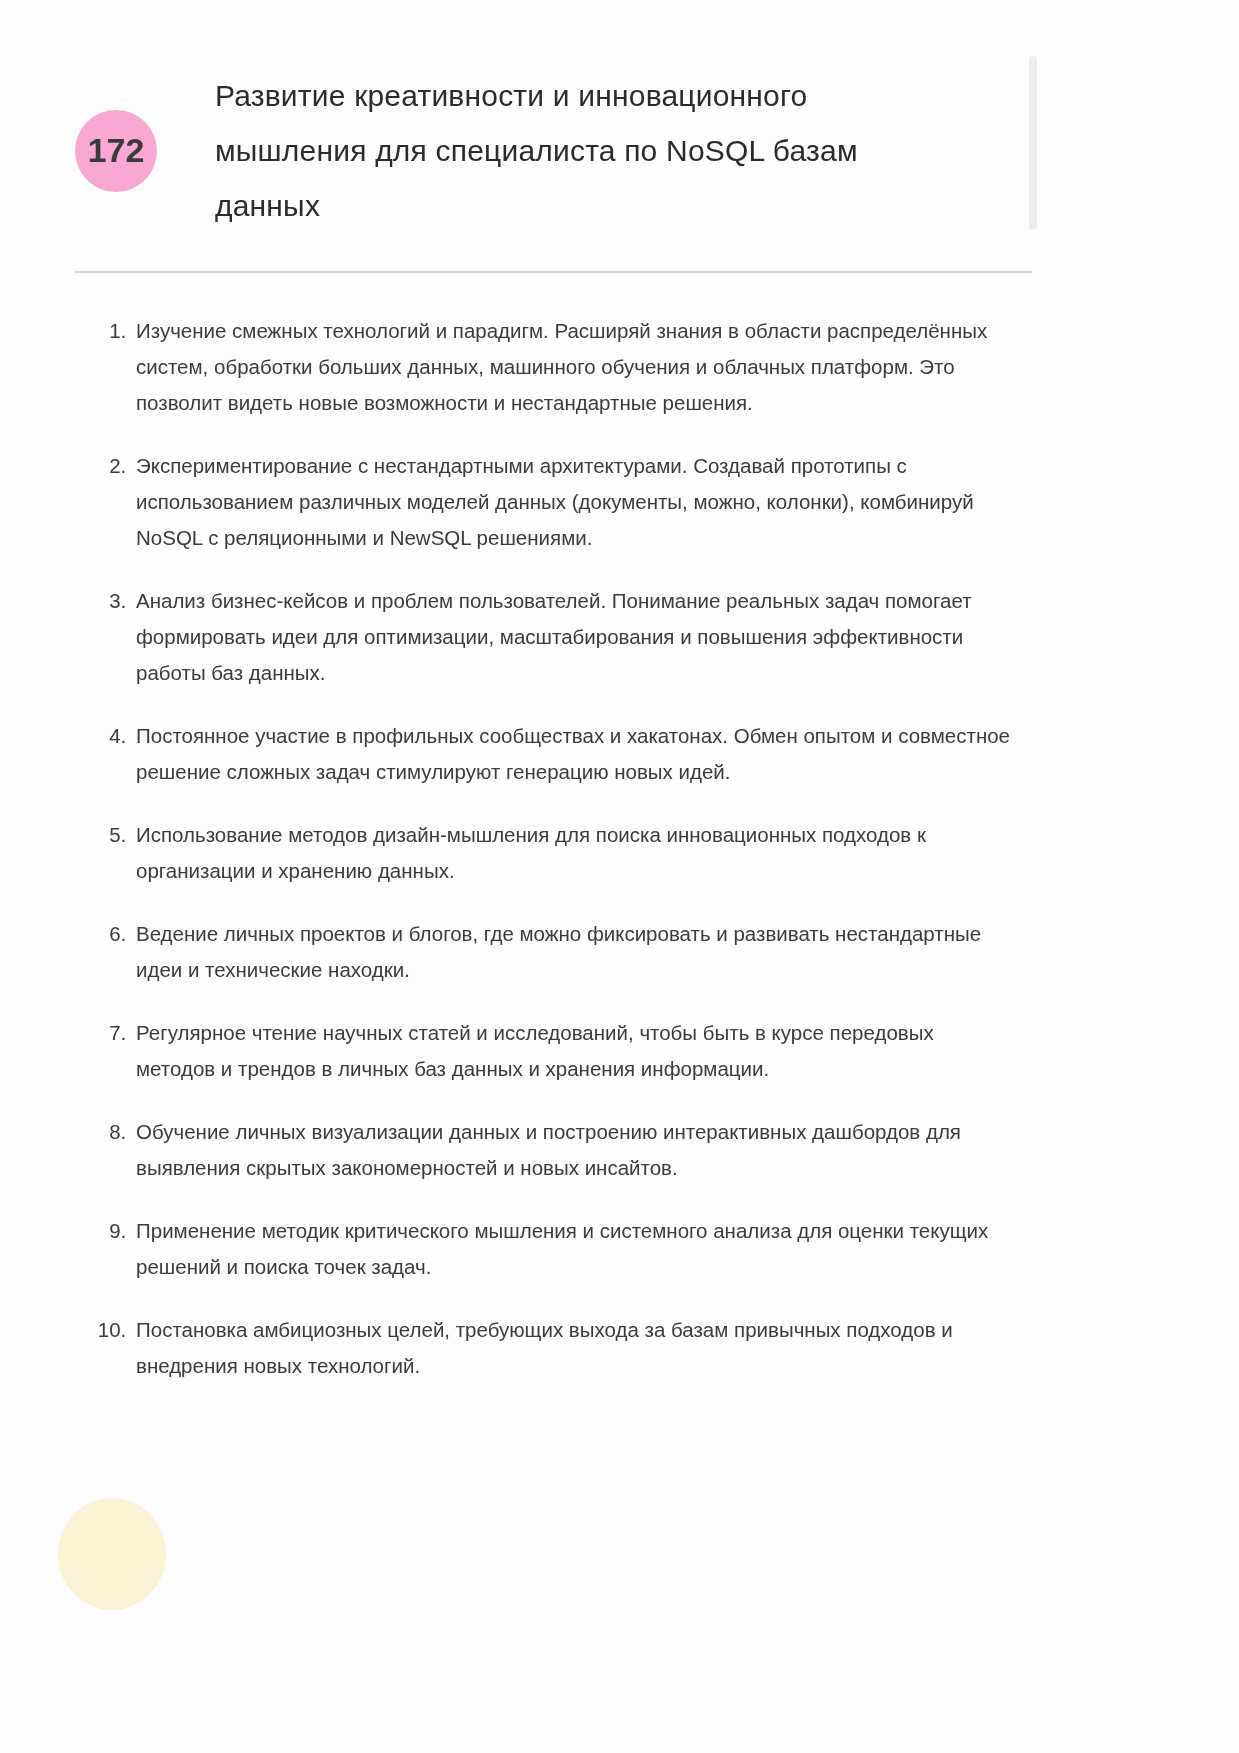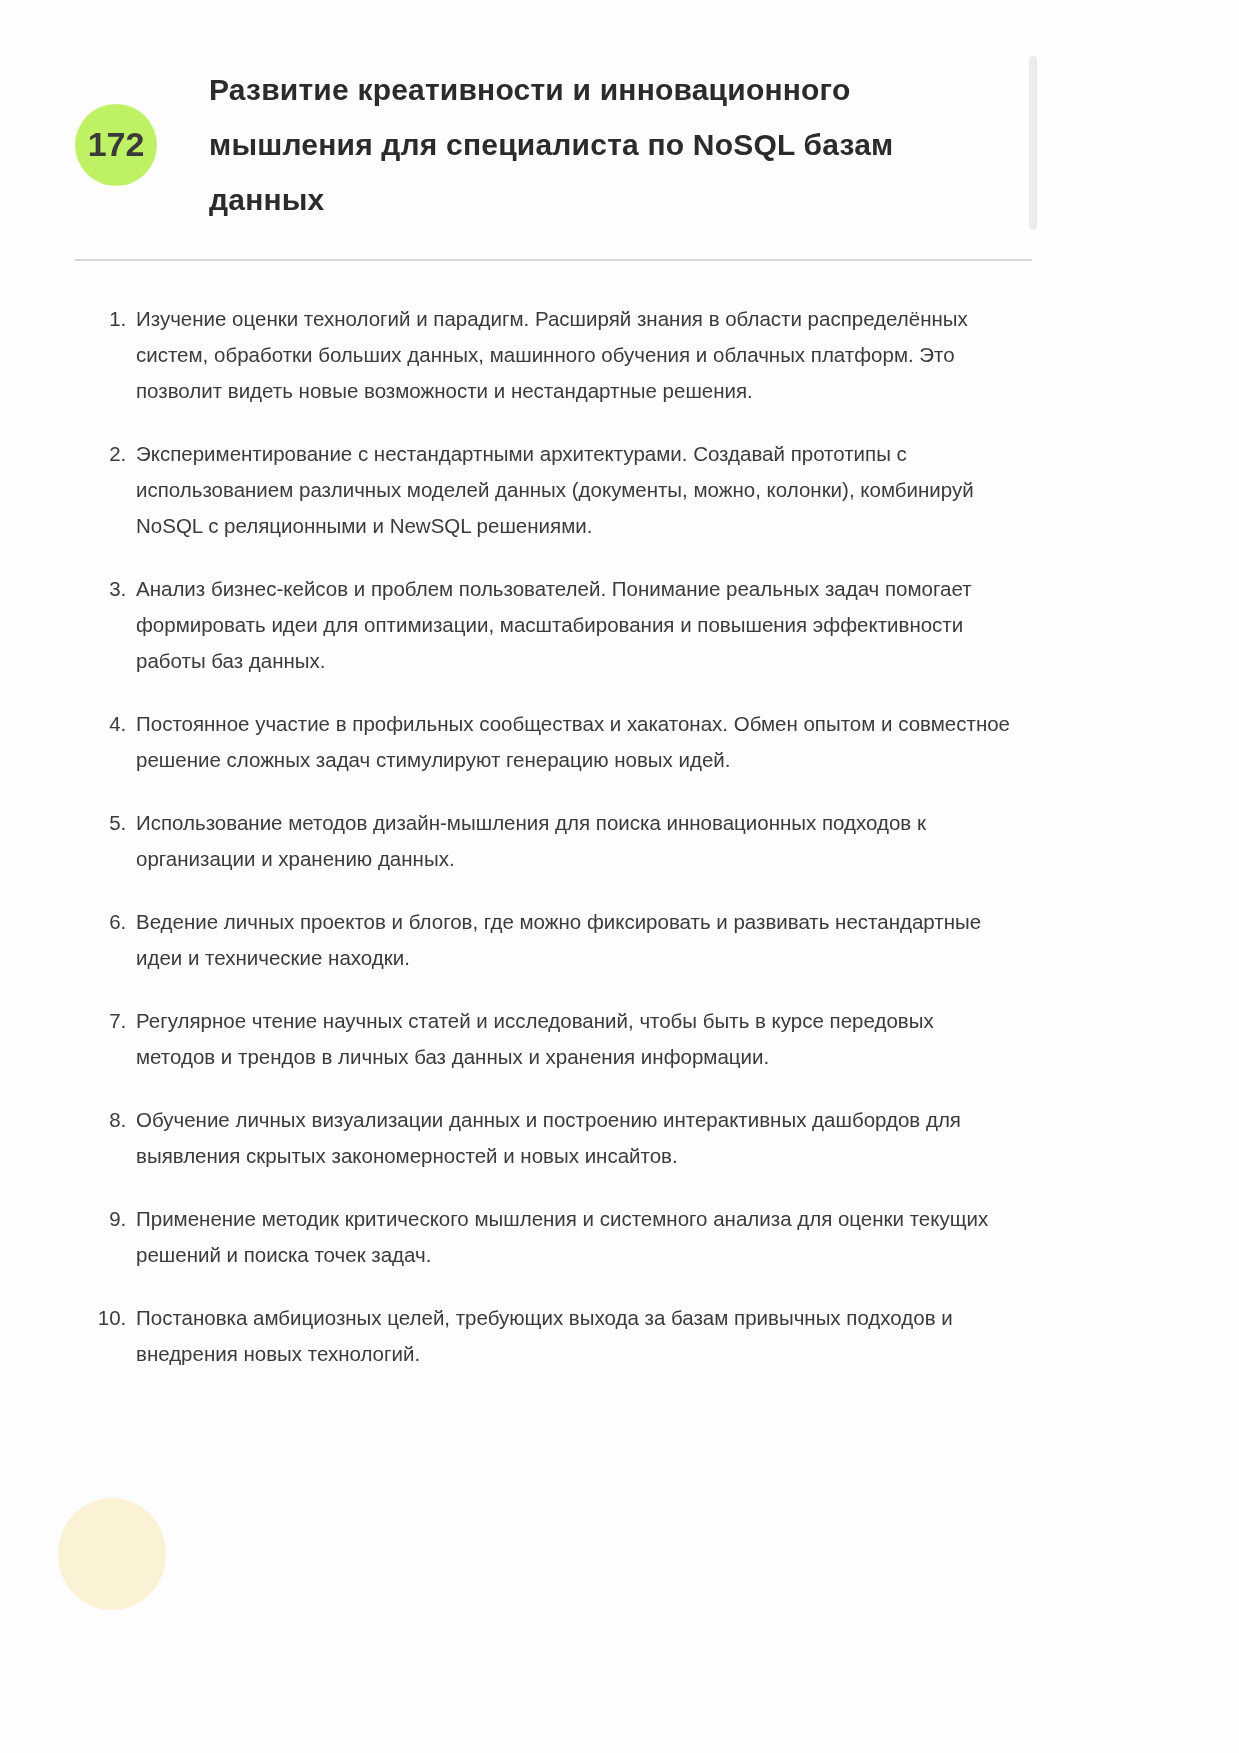--- a/index.html
+++ b/index.html
@@ -21,35 +21,35 @@
   .header {
     display: flex;
     align-items: center;
     padding: 52px 0 0 75px;
   }
   .badge {
     flex: 0 0 auto;
     width: 82px;
     height: 82px;
     border-radius: 50%;
-    background: #bef264;
+    background: #f9a8d4;
     display: flex;
     align-items: center;
     justify-content: center;
     font-size: 34px;
     font-weight: 700;
     color: #3a3a3a;
     margin-right: 42px;
   }
   .title {
-    margin: 10px;
+    margin: 16px;
     max-width: 720px;
     font-size: 30px;
     line-height: 55px;
-    font-weight: 700;
+    font-weight: 400;
     color: #2b2b2b;
     letter-spacing: 0.2px;
   }
   .divider {
     margin: 22px 0 0 75px;
     width: 957px;
     height: 0;
     border: none;
     border-top: 2px solid #d6d6d6;
   }
@@ -103,21 +103,21 @@
     <div class="badge">
       <span>172</span>
     </div>
     <h1 class="title">Развитие креативности и инновационного мышления для специалиста по NoSQL базам данных</h1>
   </div>
 
   <hr class="divider">
 
   <div class="content">
     <ol class="tips">
-      <li>Изучение оценки технологий и парадигм. Расширяй знания в области распределённых систем, обработки больших данных, машинного обучения и облачных платформ. Это позволит видеть новые возможности и нестандартные решения.</li>
+      <li>Изучение смежных технологий и парадигм. Расширяй знания в области распределённых систем, обработки больших данных, машинного обучения и облачных платформ. Это позволит видеть новые возможности и нестандартные решения.</li>
       <li>Экспериментирование с нестандартными архитектурами. Создавай прототипы с использованием различных моделей данных (документы, можно, колонки), комбинируй NoSQL с реляционными и NewSQL решениями.</li>
       <li>Анализ бизнес-кейсов и проблем пользователей. Понимание реальных задач помогает формировать идеи для оптимизации, масштабирования и повышения эффективности работы баз данных.</li>
       <li>Постоянное участие в профильных сообществах и хакатонах. Обмен опытом и совместное решение сложных задач стимулируют генерацию новых идей.</li>
       <li>Использование методов дизайн-мышления для поиска инновационных подходов к организации и хранению данных.</li>
       <li>Ведение личных проектов и блогов, где можно фиксировать и развивать нестандартные идеи и технические находки.</li>
       <li>Регулярное чтение научных статей и исследований, чтобы быть в курсе передовых методов и трендов в личных баз данных и хранения информации.</li>
       <li>Обучение личных визуализации данных и построению интерактивных дашбордов для выявления скрытых закономерностей и новых инсайтов.</li>
       <li>Применение методик критического мышления и системного анализа для оценки текущих решений и поиска точек задач.</li>
       <li>Постановка амбициозных целей, требующих выхода за базам привычных подходов и внедрения новых технологий.</li>
     </ol>

